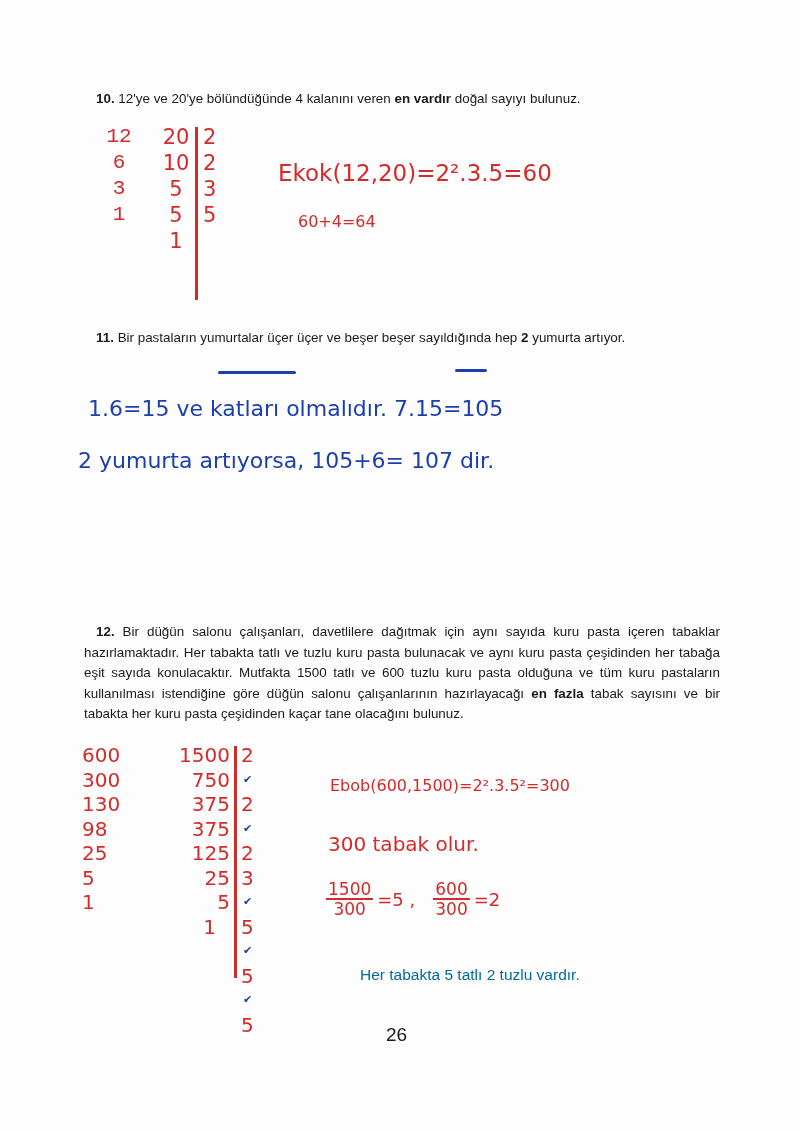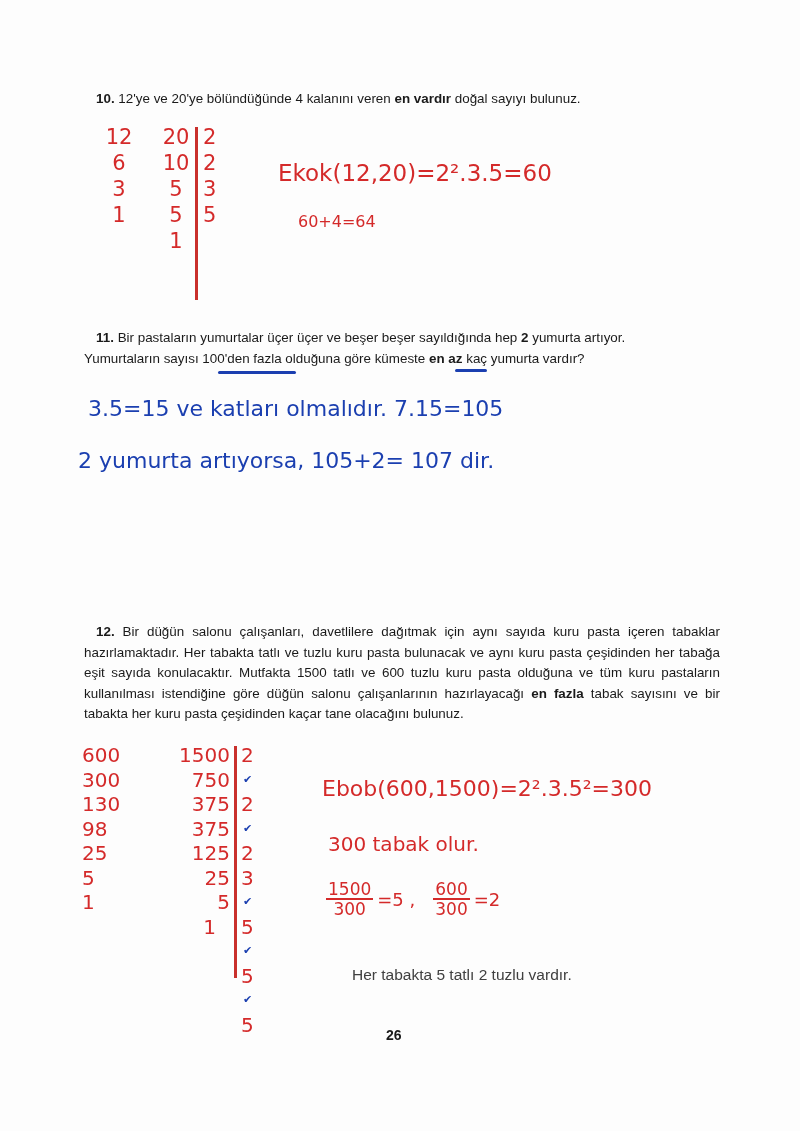--- a/index.html
+++ b/index.html
@@ -19,21 +19,21 @@
   .frac .num { border-bottom:2px solid #d42a2a; padding:0 2px; }
 </style>
 </head>
 <body>
 
 <div class="q" style="left:96px; top:89px; width:660px;">
   <b>10.</b>
   <span>12'ye ve 20'ye bölündüğünde 4 kalanını veren </span><b>en vardır</b><span> doğal sayıyı bulunuz.</span>
 </div>
 
-<div class="col" style="left:102px; top:124px; font-size:21px; line-height:26px; align-items:center; width:34px;">
+<div class="col" style="left:102px; top:124px; font-size:21px; line-height:26px; align-items:center; width:34px;font-family:Liberation Mono, monospace;">
   <span>12</span>
     <span>6</span>
     <span>3</span>
     <span>1</span>
 </div>
 <div class="col" style="left:158px; top:124px; font-size:21px; line-height:26px; align-items:center; width:36px;">
   <span>20</span>
     <span>10</span>
     <span>5</span>
     <span>5</span>
@@ -46,29 +46,26 @@
     <span>3</span>
     <span>5</span>
 </div>
 <div class="hand red" style="left:278px; top:120px; font-size:23px;">Ekok(12,20)=2².3.5=60</div>
 <div class="hand red" style="left:298px; top:172px; font-size:16px;">60+4=64</div>
 
 <div class="q" style="left:84px; top:328px; width:640px;">
   <div style="padding-left:12px; display:flex; justify-content:space-between;">
     <span><b>11.</b> <span>Bir pastaların yumurtalar üçer üçer ve beşer beşer sayıldığında hep </span><b>2</b><span> yumurta artıyor.</span></span>
   </div>
-  <div>
-    <span>Yumurtaların sayısı </span><span>100'den fazla</span><span> olduğuna göre kümeste </span><b>en az</b><span> kaç yumurta vardır?</span>
-  </div>
 </div>
 <div class="ul" style="left:218px; top:371px; width:78px;"></div>
 <div class="ul" style="left:455px; top:369px; width:32px;"></div>
 
-<div class="hand blue" style="left:88px; top:396px; font-size:22px;">3.5=15  ve katları olmalıdır.  7.15=105</div>
-<div class="hand blue" style="left:78px; top:448px; font-size:22px;">2 yumurta artıyorsa,  105+2= 107 dir.</div>
+<div class="hand blue" style="left:88px; top:396px; font-size:22px;">1.6=15  ve katları olmalıdır.  7.15=105</div>
+<div class="hand blue" style="left:78px; top:448px; font-size:22px;">2 yumurta artıyorsa,  105+6= 107 dir.</div>
 
 <div class="q" style="left:84px; top:622px; width:636px; text-align:justify; text-indent:12px;">
   <b>12.</b> <span>Bir düğün salonu çalışanları, davetlilere dağıtmak için aynı sayıda kuru pasta içeren tabaklar hazırlamaktadır. Her tabakta tatlı ve tuzlu kuru pasta bulunacak ve aynı kuru pasta çeşidinden her tabağa eşit sayıda konulacaktır. Mutfakta 1500 tatlı ve 600 tuzlu kuru pasta olduğuna ve tüm kuru pastaların kullanılması istendiğine göre düğün salonu çalışanlarının hazırlayacağı </span><b>en fazla</b><span> tabak sayısını ve bir tabakta her kuru pasta çeşidinden kaçar tane olacağını bulunuz.</span>
 </div>
 
 <div class="col" style="left:82px; top:743px; font-size:20px; line-height:24.5px;">
   <span>600</span>
     <span>300</span>
     <span>130</span>
     <span>98</span>
@@ -109,29 +106,29 @@
     </span>
   <span>
       <span>5</span>
       <span class="check">✔</span>
     </span>
   <span>
       <span>5</span>
     </span>
 </div>
 
-<div class="hand red" style="left:322px; top:736px; font-size:22px;text-align:right;">Ebob(600,1500)=2².3.5²=300</div>
+<div class="hand red" style="left:330px; top:736px; font-size:16px;text-align:right;">Ebob(600,1500)=2².3.5²=300</div>
 <div class="hand red" style="left:328px; top:792px; font-size:20px;">300 tabak olur.</div>
 <div class="hand red" style="left:326px; top:840px; font-size:18px; display:flex; align-items:center; gap:4px;">
   <span class="frac">
       <span class="num">1500</span>
       <span>300</span>
     </span>
   <span style="margin-right:14px;">=5 ,</span>
   <span class="frac">
       <span class="num">600</span>
       <span>300</span>
     </span>
   <span>=2</span>
 </div>
-<div class="hand red" style="left:352px; top:926px; font-family:'Liberation Sans', sans-serif; font-size:15.5px; color:#404040;">Her tabakta 5 tatlı 2 tuzlu vardır.</div>
+<div class="hand red" style="left:360px; top:926px; font-family:'Liberation Sans', sans-serif; font-size:15.5px; color:#0369a1;">Her tabakta 5 tatlı 2 tuzlu vardır.</div>
 
-<div class="q" style="left:386px; top:1025px; font-size:14px;font-weight:bold;">26</div>
+<div class="q" style="left:386px; top:1025px; font-size:19px;">26</div>
 
 </body></html>

